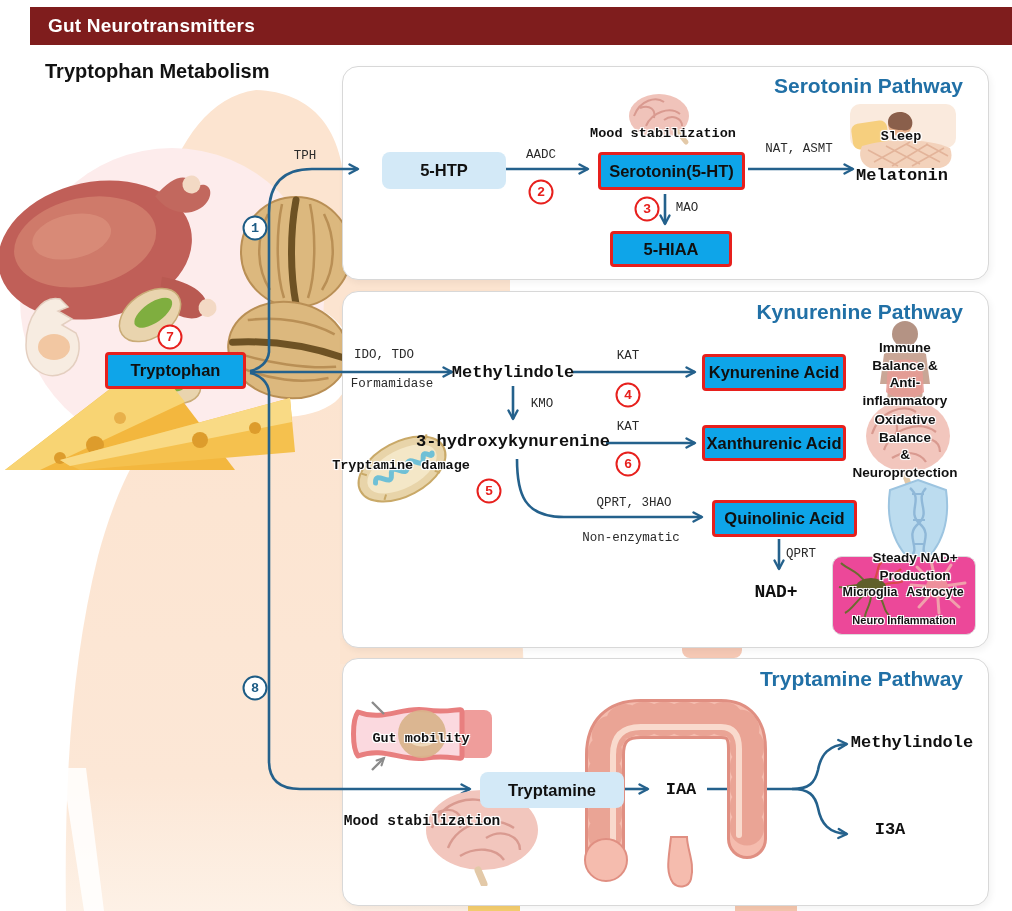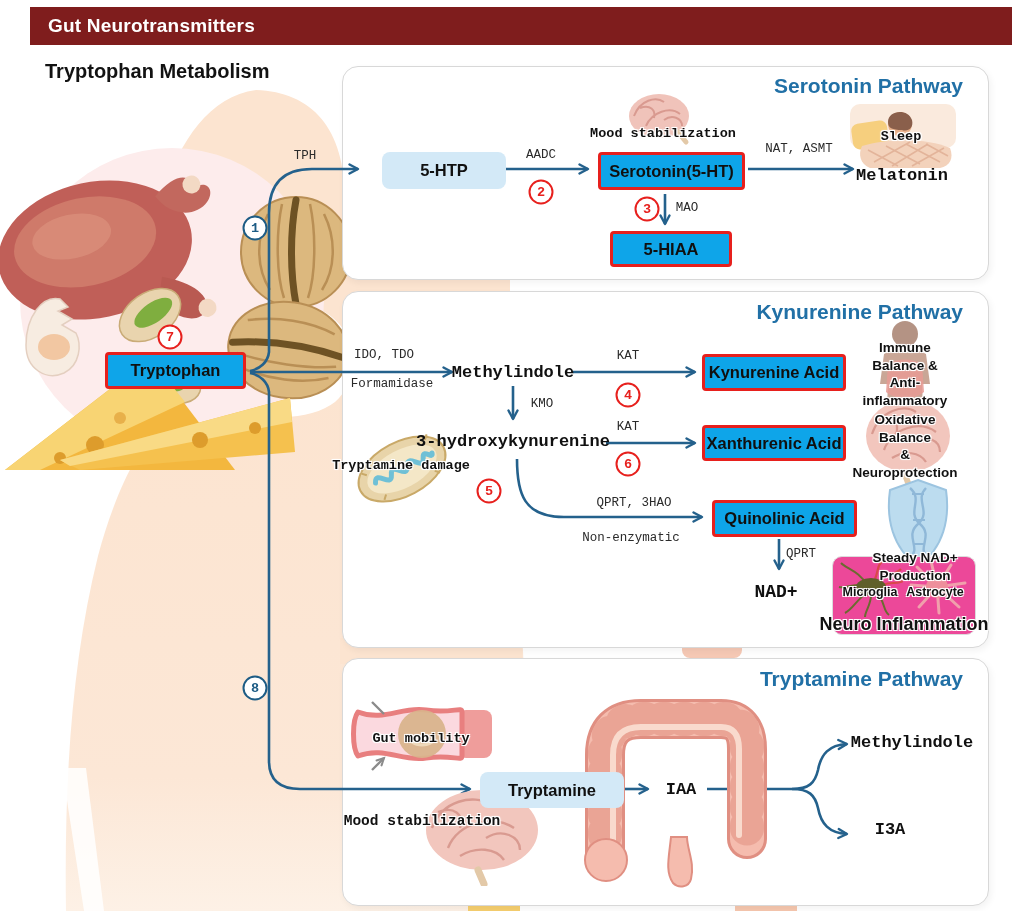--- a/index.html
+++ b/index.html
@@ -241,21 +241,21 @@
       <path d="M30,26 C22,12 10,10 4,4 M30,26 C14,24 10,30 2,28 M30,34 C20,40 16,50 8,54 M34,36 C34,46 28,52 28,58 M40,34 C48,42 46,52 52,56" stroke="#6b6b2f" stroke-width="2" fill="none"></path>
       <path d="M38,20 C42,10 40,6 46,2 M42,22 C50,14 58,16 64,10 M46,26 C54,22 60,26 66,22" stroke="#d84848" stroke-width="2.2" fill="none"></path>
       <ellipse cx="34" cy="28" rx="15" ry="9" fill="#5f5f2a"></ellipse>
     </svg>
     <svg width="62" height="58" style="position:absolute;left:74px;top:2px">
       <path d="M30,28 L10,8 M30,28 L4,26 M30,28 L12,48 M30,28 L32,54 M30,28 L52,48 M30,28 L58,24 M30,28 L44,6 M30,28 L24,2" stroke="#f0a0ac" stroke-width="3" fill="none" stroke-linecap="round"></path>
       <circle cx="30" cy="28" r="11" fill="#ee8f9c"></circle>
     </svg>
     <div class="abs cardLbl" style="left:37px;top:28px;transform:translate(-50%,0)">Microglia</div>
     <div class="abs cardLbl" style="left:102px;top:28px;transform:translate(-50%,0)">Astrocyte</div>
-    <div class="abs cardLbl" style="left:50%;top:57px;transform:translate(-50%,0);font-size:18px;white-space:nowrap">Neuro Inflammation</div>
+    <div class="abs cardLbl" style="left:50%;top:57px;transform:translate(-50%,0);font-size:11px;white-space:nowrap">Neuro Inflammation</div>
   </div>
 
   <div class="abs nodebox redbox" style="left:105px;top:352px;width:141px;height:37px;box-sizing:border-box;">Tryptophan</div>
   <div class="abs nodebox softbox" style="left:370px;top:152px;width:124px;height:37px;margin-left:12px;">5-HTP</div>
   <div class="abs nodebox redbox" style="left:598px;top:152px;width:147px;height:38px;box-sizing:border-box;">Serotonin(5-HT)</div>
   <div class="abs nodebox redbox" style="left:610px;top:231px;width:122px;height:36px;box-sizing:border-box;">5-HIAA</div>
   <div class="abs nodebox redbox" style="left:702px;top:354px;width:144px;height:37px;box-sizing:border-box;">Kynurenine Acid</div>
   <div class="abs nodebox redbox" style="left:702px;top:425px;width:144px;height:36px;box-sizing:border-box;">Xanthurenic Acid</div>
   <div class="abs nodebox redbox" style="left:712px;top:500px;width:145px;height:37px;box-sizing:border-box;">Quinolinic Acid</div>
   <div class="abs nodebox softbox" style="left:480px;top:772px;width:144px;height:36px;">Tryptamine</div>

